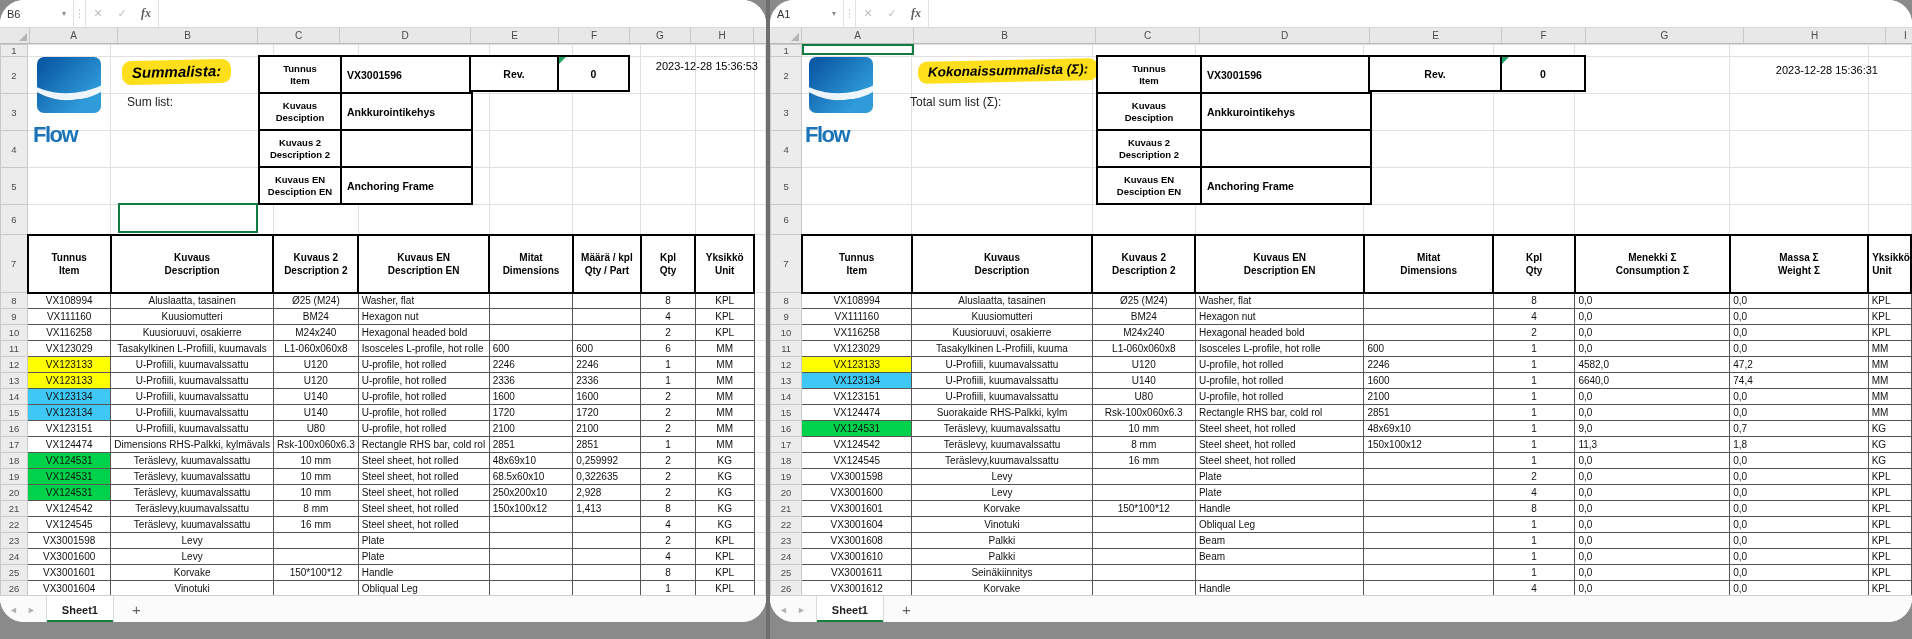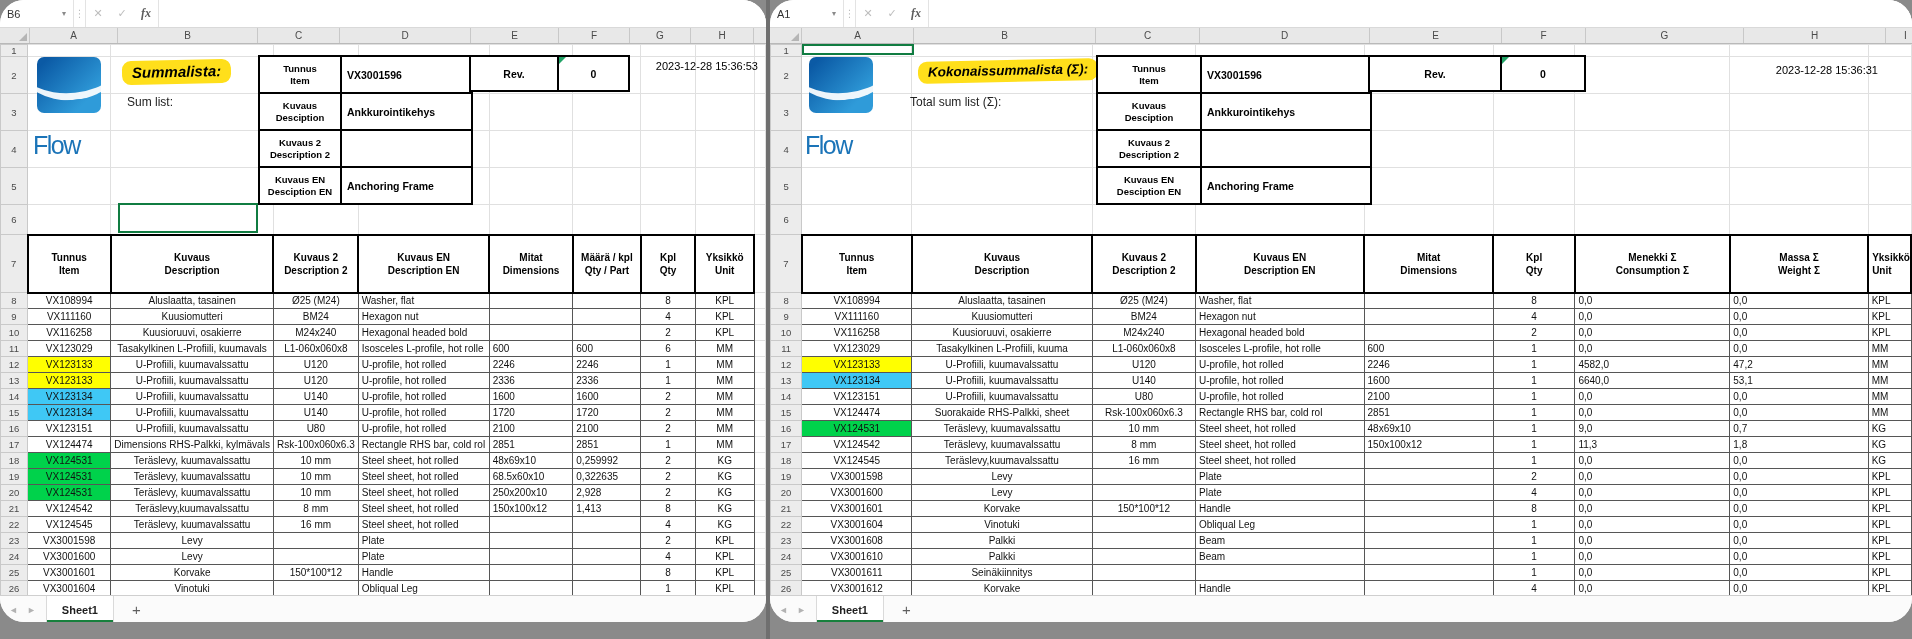--- a/index.html
+++ b/index.html
@@ -49,21 +49,21 @@
 
   
   .overlays { position:absolute; inset:0; pointer-events:none; }
   .overlays > div { pointer-events:auto; }
   .logo { position:absolute; width:88px; height:146px; overflow:hidden; }
   .logo-sq { width:64px; height:56px; margin-left:4px; border-radius:7px; position:relative;
              overflow:hidden; background:linear-gradient(135deg,#0b5aa5 10%,#2f9bd9 78%); }
   .logo-sq::after { content:''; position:absolute; width:112px; height:82px; border-radius:50%;
                     border-bottom:7px solid rgba(255,255,255,.92); top:-46px; left:-22px;
                     transform:rotate(-6deg); }
-  .logo-text { font-size:25px; font-weight:normal; color:#1b74b8; letter-spacing:-1.5px; margin-top:18px; }
+  .logo-text { font-size:22px; font-weight:bold; color:#1b74b8; letter-spacing:-1.5px; margin-top:9px; }
   .title { position:absolute; }
   .title .hl { display:inline-block; background:#ffdf1b; color:#000; font-style:italic;
                font-weight:bold; padding:3px 10px 4px; border-radius:9px; transform:rotate(-1.2deg); }
   #win0 .title .hl { font-size:15px; }
   #win1 .title .hl { font-size:13.5px; }
   .subtitle { position:absolute; font-size:12px; color:#222; }
   .infotbl { position:absolute; border:1px solid #000; background:#fff; }
   .irow { display:flex; height:37px; }
   .icell { border:1px solid #000; background:#fff; }
   .lbl { display:flex; flex-direction:column; align-items:center; justify-content:center;
@@ -771,39 +771,39 @@
           </tr>
           <tr style="height:16px">
             <td class="rowhdr">13</td>
             <td class="cell ac" style="background:#3fc8f5">VX123134</td>
             <td class="cell ac">U-Profiili, kuumavalssattu</td>
             <td class="cell ac">U140</td>
             <td class="cell al">U-profile, hot rolled</td>
             <td class="cell al">1600</td>
             <td class="cell ac">1</td>
             <td class="cell al">6640,0</td>
-            <td class="cell al">53,1</td>
+            <td class="cell al">74,4</td>
             <td class="cell al">MM</td>
           </tr>
           <tr style="height:16px">
             <td class="rowhdr">14</td>
             <td class="cell ac">VX123151</td>
             <td class="cell ac">U-Profiili, kuumavalssattu</td>
             <td class="cell ac">U80</td>
             <td class="cell al">U-profile, hot rolled</td>
             <td class="cell al">2100</td>
             <td class="cell ac">1</td>
             <td class="cell al">0,0</td>
             <td class="cell al">0,0</td>
             <td class="cell al">MM</td>
           </tr>
           <tr style="height:16px">
             <td class="rowhdr">15</td>
             <td class="cell ac">VX124474</td>
-            <td class="cell ac">Suorakaide RHS-Palkki, sheet</td>
+            <td class="cell ac">Suorakaide RHS-Palkki, kylm</td>
             <td class="cell ac">Rsk-100x060x6.3</td>
             <td class="cell al">Rectangle RHS bar, cold rol</td>
             <td class="cell al">2851</td>
             <td class="cell ac">1</td>
             <td class="cell al">0,0</td>
             <td class="cell al">0,0</td>
             <td class="cell al">MM</td>
           </tr>
           <tr style="height:16px">
             <td class="rowhdr">16</td>

